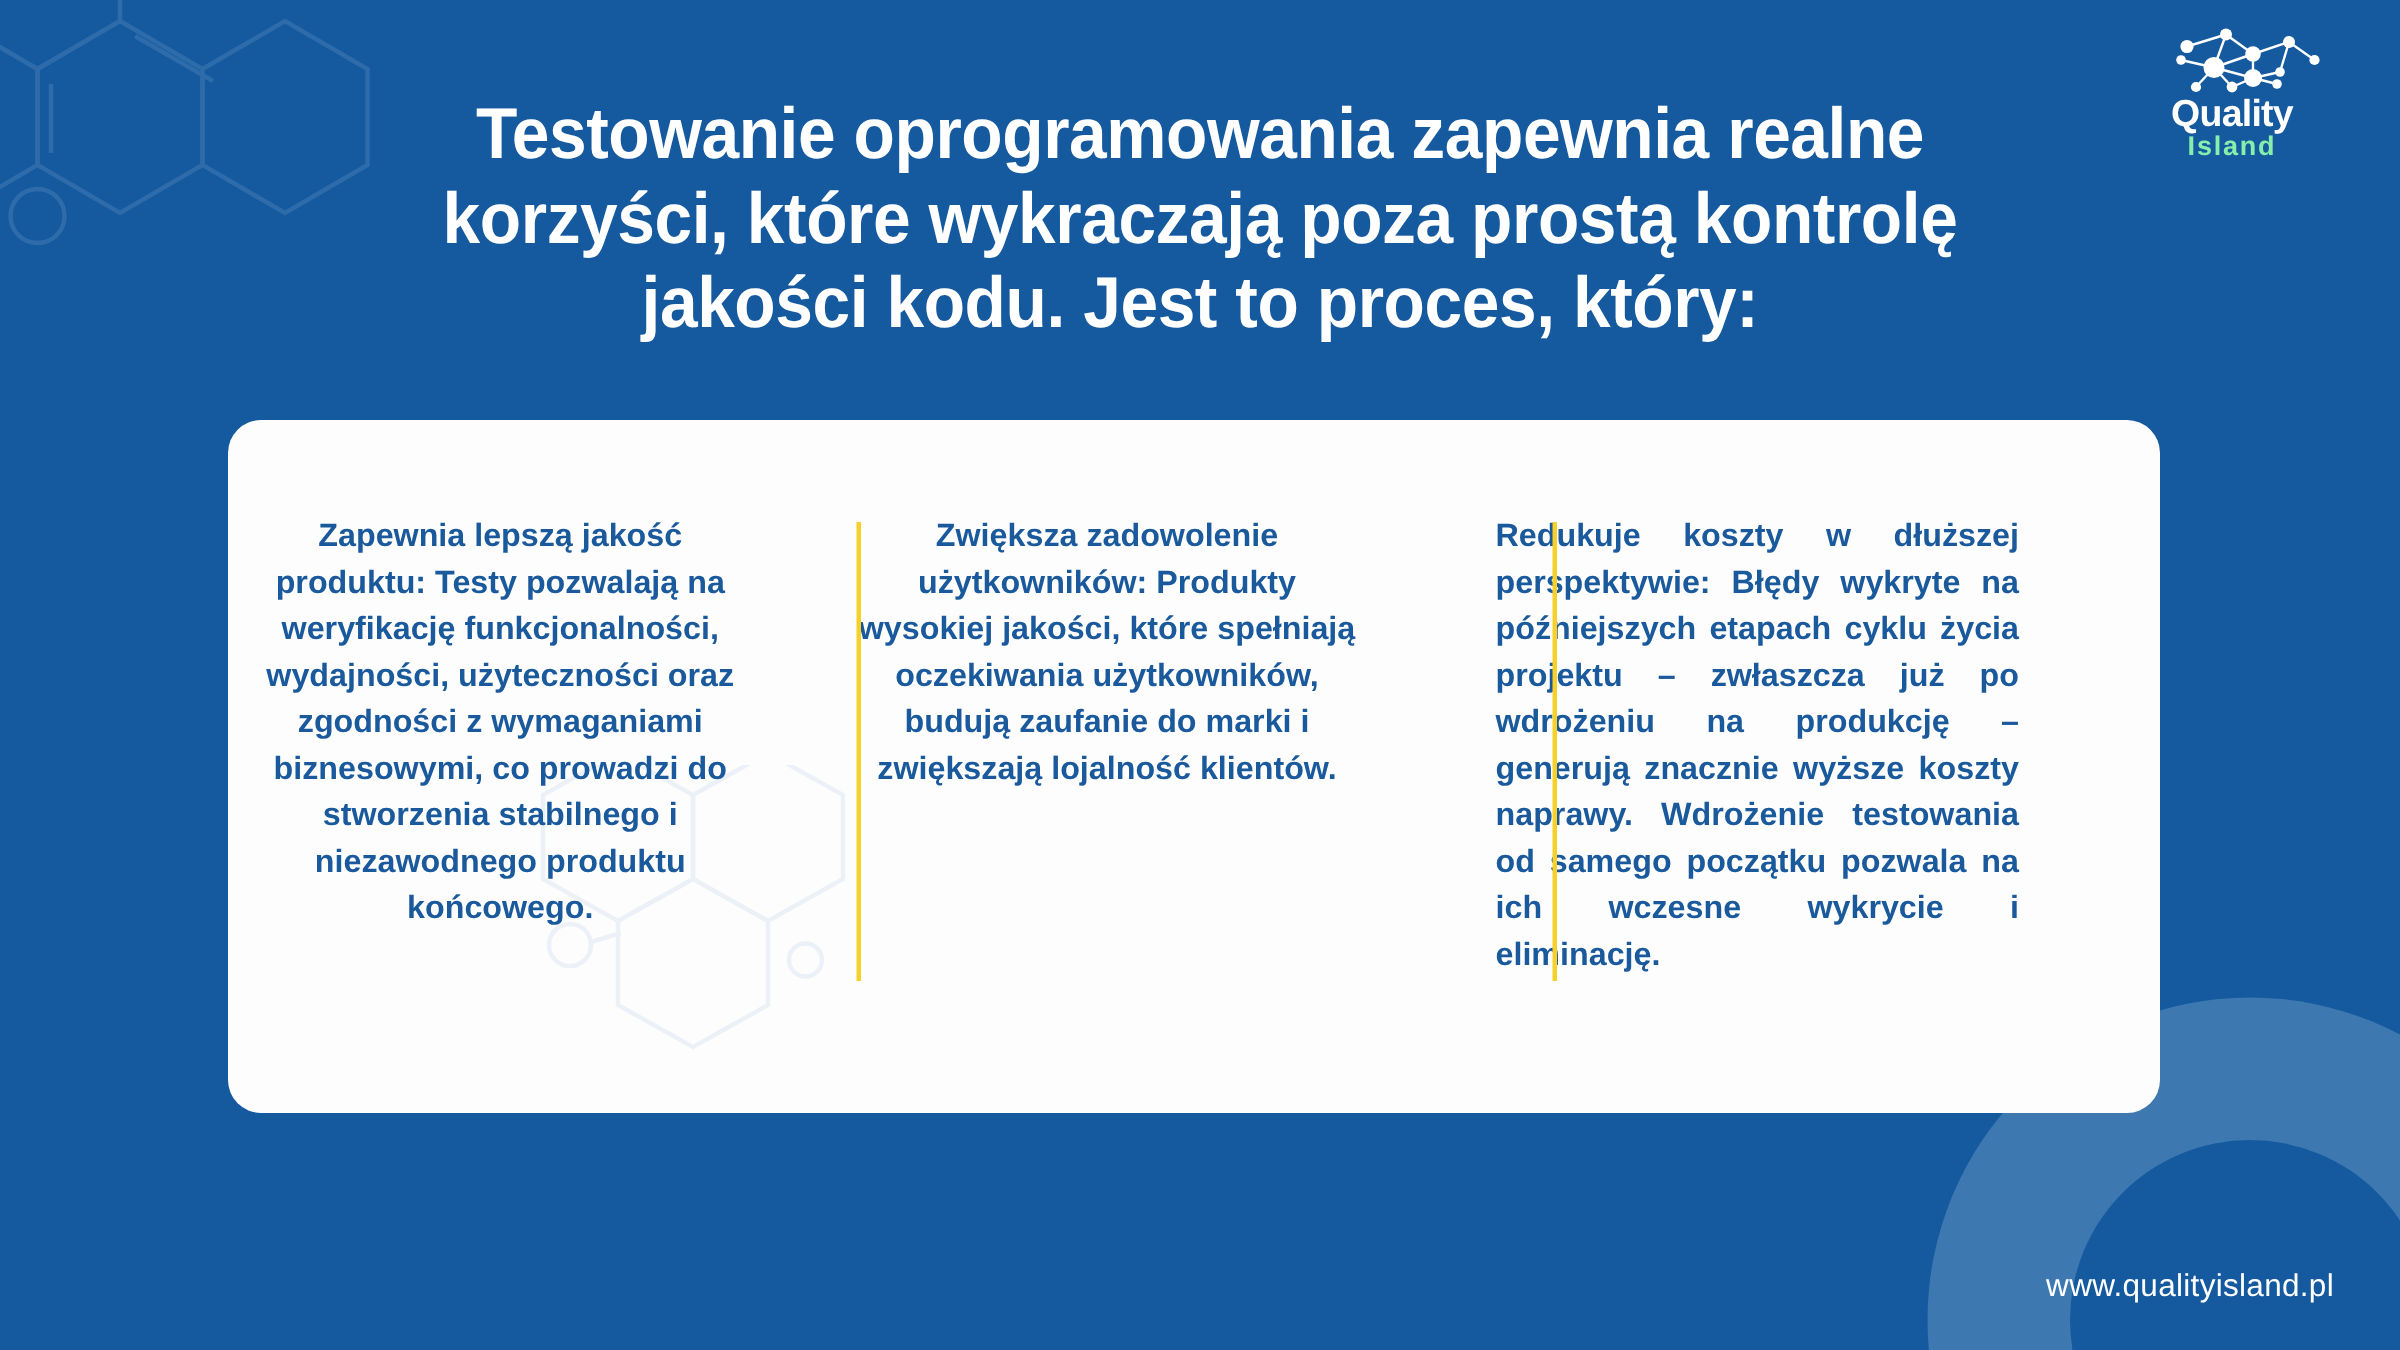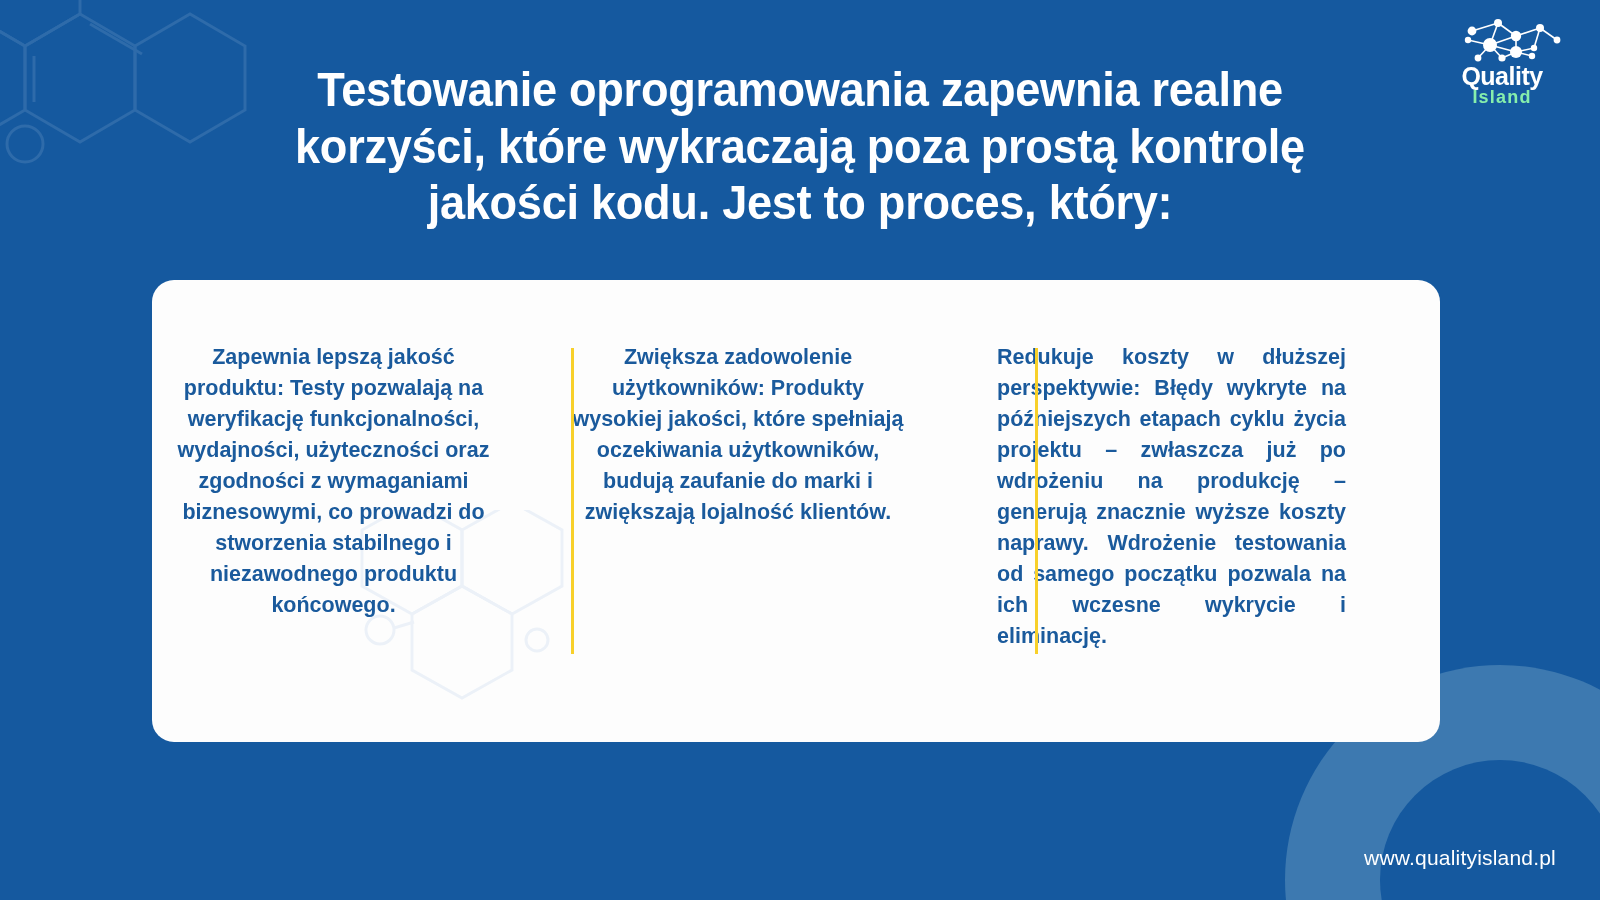--- a/index.html
+++ b/index.html
@@ -41,21 +41,21 @@
     position:absolute;
     left:1380px; top:760px;
     width:240px; height:240px;
     border-radius:50%;
     background:#15599F;
   }
 
   
   .logo {
     position:absolute;
-    right:38px; top:18px;
+    right:52px; top:18px;
     width:120px; height:92px;
   }
   .logo-mark { position:absolute; left:12px; top:0; width:108px; height:46px; }
   .logo-word-q {
     position:absolute; left:0; top:46px;
     width:120px;
     text-align:center;
     color:#ffffff;
     font-size:25px;
     font-weight:bold;

